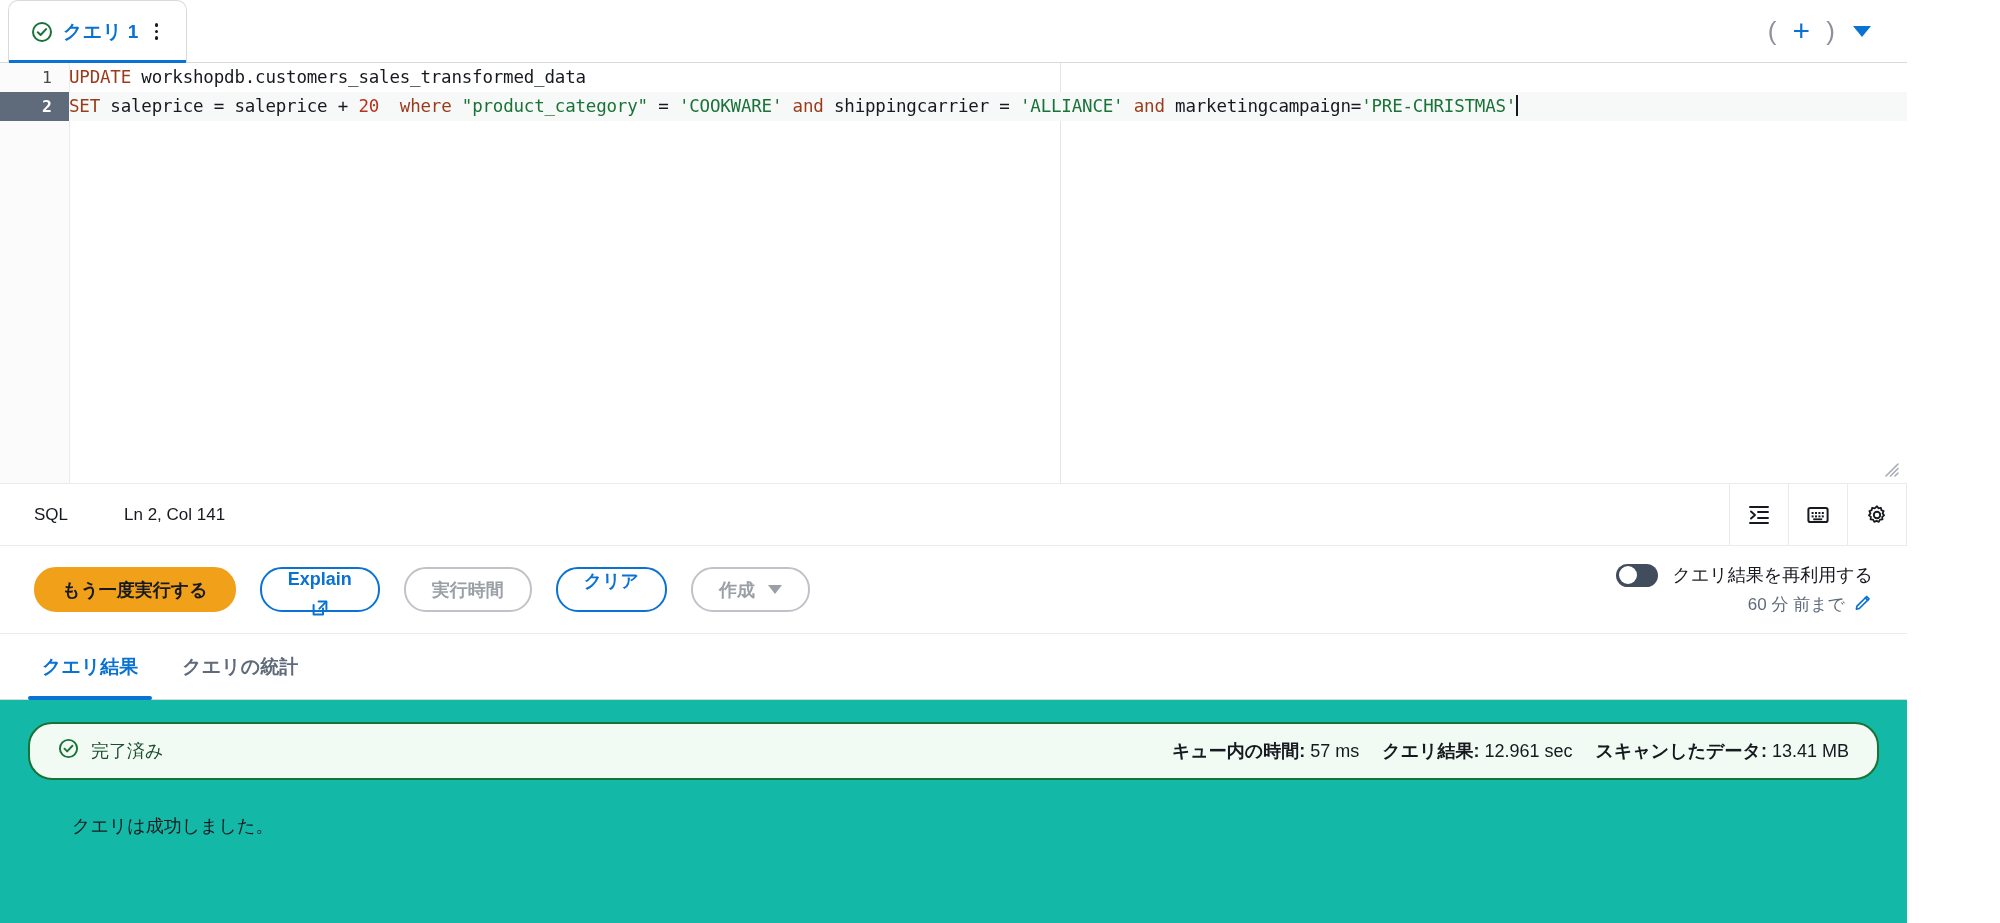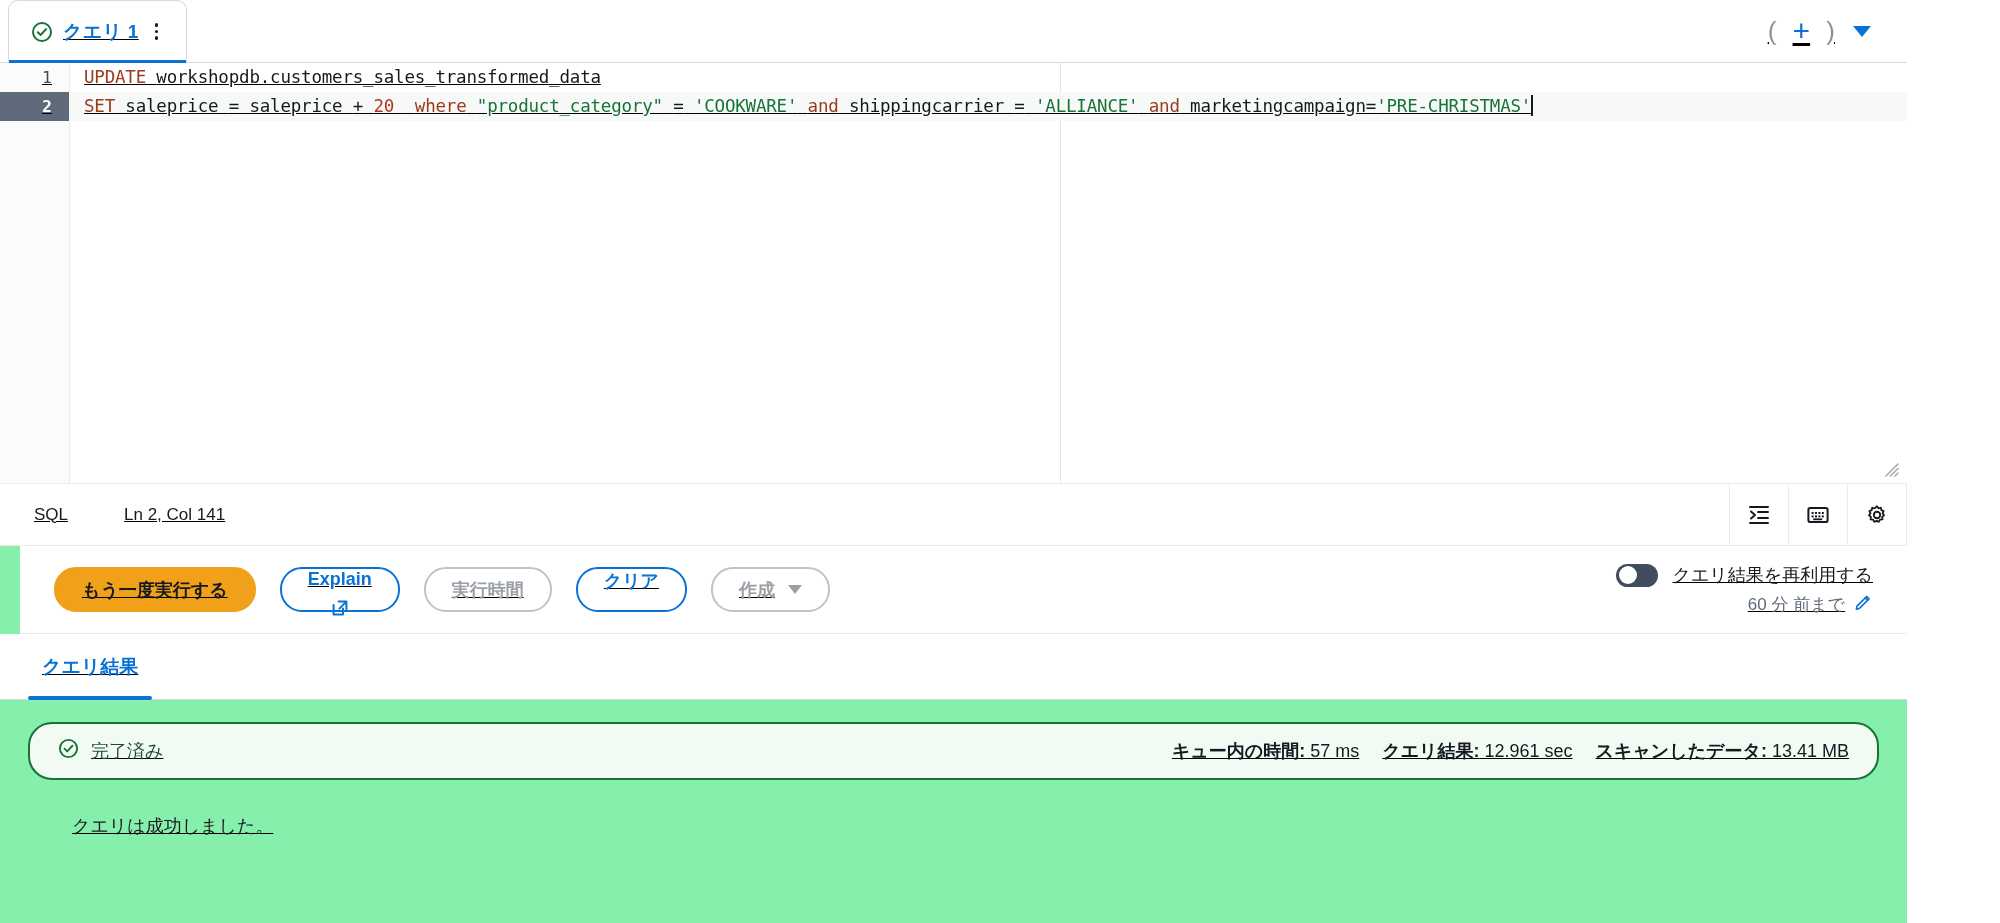--- a/index.html
+++ b/index.html
@@ -7,24 +7,23 @@
     margin: 0;
     padding: 0;
     background: #ffffff;
     font-family: "Liberation Sans", "DejaVu Sans", sans-serif;
     -webkit-font-smoothing: antialiased;
   }
   #root {
     position: relative;
     width: 1907px;
     height: 923px;
-    background: #86efac;
+    background: #14b8a6;
     overflow: hidden;
     box-sizing: border-box;
-    text-decoration: underline;
   }
 
   
   .tabstrip {
     position: relative;
     height: 62px;
     display: flex;
     align-items: stretch;
     border-bottom: 1px solid #d5dbdb;
     background: #ffffff;
@@ -165,21 +164,20 @@
     font-size: 16.5px;
     line-height: 29px;
     height: 29px;
     z-index: 2;
     font-family: "DejaVu Sans Mono", "Liberation Mono", monospace;
   }
   .code-text {
     flex: 1;
     height: 29px;
     line-height: 29px;
-    padding-left: 15px;
     white-space: pre;
     color: #16191f;
     z-index: 2;
     letter-spacing: -0.2px;
   }
   .tok-kw    { color: #9a3b1b; }
   .tok-id    { color: #16191f; }
   .tok-str   { color: #1a7336; }
   .tok-qid   { color: #1a7336; }
   .tok-num   { color: #b5341f; }
@@ -236,21 +234,20 @@
 
   
   .actionbar {
     min-height: 88px;
     display: flex;
     align-items: center;
     padding: 0 34px 0 34px;
     border-bottom: 1px solid #e9ebed;
     background: #ffffff;
     box-sizing: border-box;
-    margin-left: 20px;
   }
   .btn {
     font-family: "Liberation Sans", "DejaVu Sans", sans-serif;
     font-size: 18px;
     font-weight: 700;
     border-radius: 22px;
     padding: 0 26px;
     height: 45px;
     display: inline-flex;
     align-items: center;
@@ -525,20 +522,21 @@
             <path d="M3 14.2 L12.7 4.5 L15 6.8 L5.3 16.5 L2.4 17.1 Z" fill="none" stroke="#0972d3" stroke-width="1.7" stroke-linejoin="round"></path>
             <path d="M11.4 5.8 L13.7 8.1" stroke="#0972d3" stroke-width="1.7" stroke-linecap="round"></path>
           </svg>
         </span>
       </div>
     </div>
   </div>
 
   <div class="resulttabs" id="result-tabs">
       <div class="rtab active">クエリ結果</div>
+      <div class="rtab">クエリの統計</div>
     </div>
 
   <div class="results-body">
     <div class="alert">
       <div class="alert-left">
         <span>
           <svg width="21" height="21" viewBox="0 0 22 22" aria-hidden="true">
             <circle cx="11" cy="11" r="9" fill="none" stroke="#1a7336" stroke-width="2"></circle>
             <path d="M6.8 11.2 L9.6 14 L15.1 8.1" fill="none" stroke="#1a7336" stroke-width="2" stroke-linecap="round" stroke-linejoin="round"></path>
           </svg>

